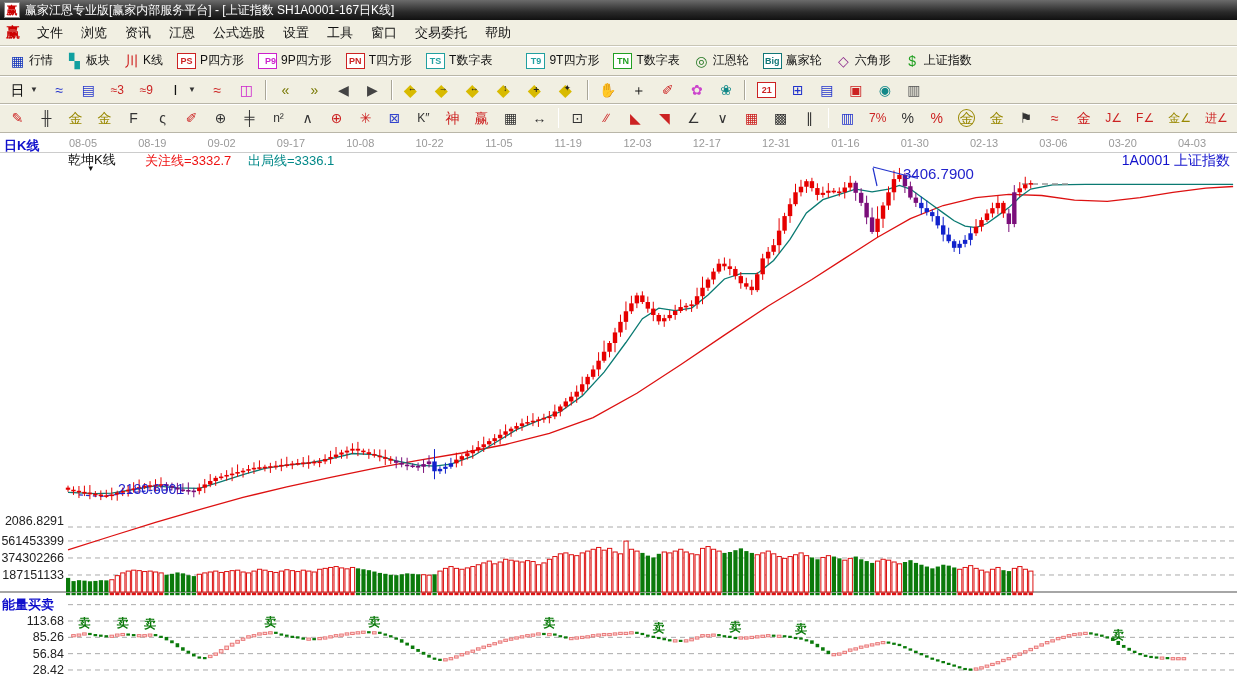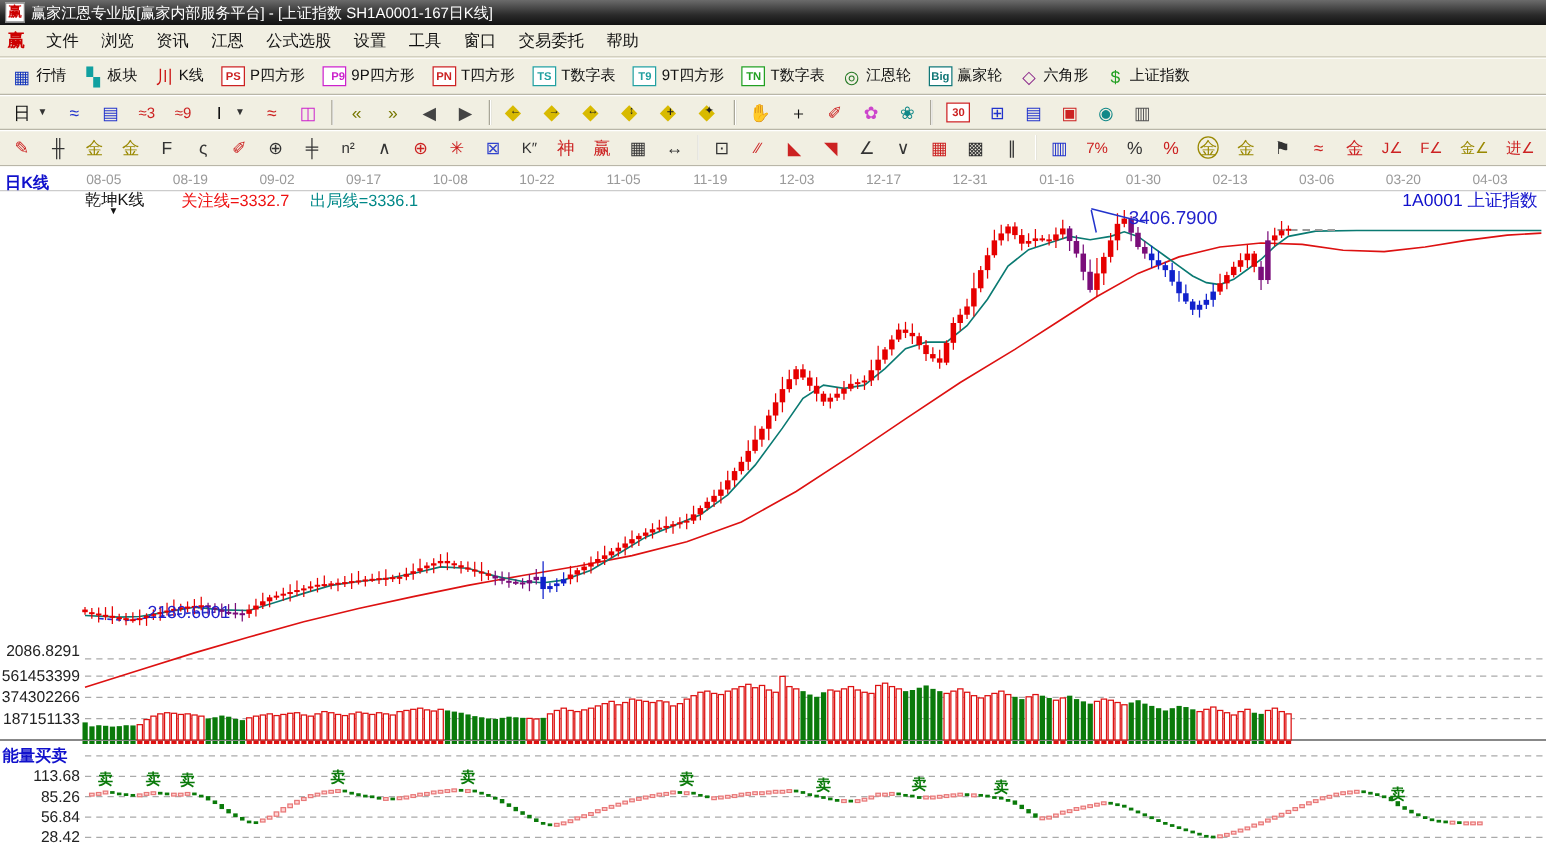--- a/index.html
+++ b/index.html
@@ -81,21 +81,21 @@
     </span>
     <span class="tb-btn">
       <span class="tb-badge" style="color: rgb(204, 34, 34); border-color: rgb(204, 34, 34);">PN</span>
       <span>T四方形</span>
     </span>
     <span class="tb-btn">
       <span class="tb-badge" style="color: rgb(34, 160, 160); border-color: rgb(34, 160, 160);">TS</span>
       <span>T数字表</span>
     </span>
     <span class="tb-btn">
-      <span class="tb-badge" style="color: rgb(34, 160, 160); border-color: rgb(34, 160, 160);">T9</span>
+      <span class="tb-badge" style="color: rgb(34, 160, 160); border-color: rgb(34, 160, 160); margin-left: 20px;">T9</span>
       <span>9T四方形</span>
     </span>
     <span class="tb-btn">
       <span class="tb-badge" style="color: rgb(34, 160, 34); border-color: rgb(34, 160, 34);">TN</span>
       <span>T数字表</span>
     </span>
     <span class="tb-btn">
       <span class="tb-glyph" style="color: rgb(34, 119, 34);">◎</span>
       <span>江恩轮</span>
     </span>
@@ -200,21 +200,21 @@
       <span class="tb-glyph" style="color: rgb(204, 34, 34);">✐</span>
     </span>
     <span class="tb-btn">
       <span class="tb-glyph" style="color: rgb(204, 68, 204);">✿</span>
     </span>
     <span class="tb-btn">
       <span class="tb-glyph" style="color: rgb(17, 136, 136);">❀</span>
     </span>
     <span class="tb-sep"></span>
     <span class="tb-btn">
-      <span class="tb-badge" style="color: rgb(204, 34, 34); border-color: rgb(204, 34, 34);">30</span>
+      <span class="tb-badge" style="color: rgb(204, 34, 34); border-color: rgb(204, 34, 34);">21</span>
     </span>
     <span class="tb-btn">
       <span class="tb-glyph" style="color: rgb(34, 51, 204);">⊞</span>
     </span>
     <span class="tb-btn">
       <span class="tb-glyph" style="color: rgb(34, 51, 204);">▤</span>
     </span>
     <span class="tb-btn">
       <span class="tb-glyph" style="color: rgb(204, 34, 34);">▣</span>
     </span>

